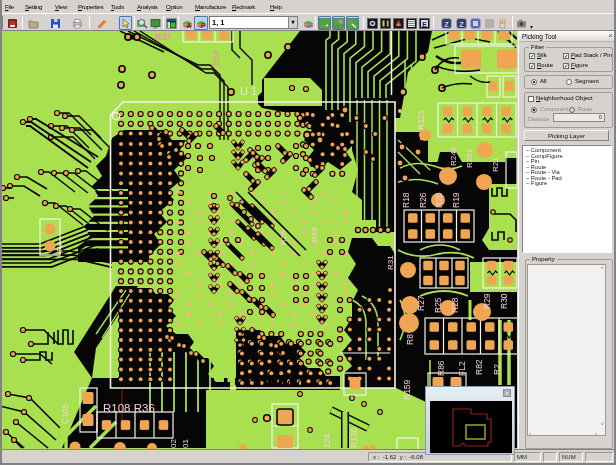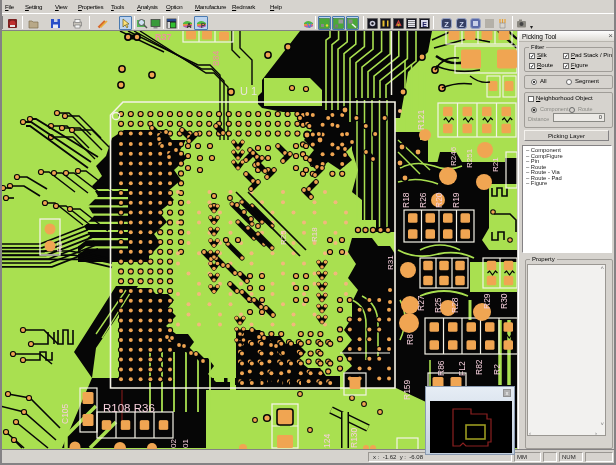--- a/index.html
+++ b/index.html
@@ -151,20 +151,24 @@
         <text x="7" y="10" font-size="7" font-family="Liberation Sans" fill="#333" text-anchor="middle" font-weight="bold">A</text>
       </svg>
     </div>
     <div class="tbtn sel" style="left:194px;width:14px">
       <svg width="11" height="11" viewBox="0 0 11 11">
         <path d="M1 5 q4 -4 9 0 l0 3 q-5 3 -9 0 z" fill="#50b840"></path>
         <path d="M1 7 l9 -1 0 2 q-5 3 -9 0 z" fill="#c050c0"></path>
         <path d="M1 6 l9 0 0 1 -9 1 z" fill="#e89040"></path>
         <text x="7" y="10" font-size="7" font-family="Liberation Sans" fill="#444" text-anchor="middle" font-weight="bold">P</text>
       </svg>
+    </div>
+    <div class="combo">
+      <span>1, 1</span>
+      <div class="cbtn">▾</div>
     </div>
     <div class="tbtn" style="left:302px;width:13px">
       <svg width="11" height="11" viewBox="0 0 11 11">
         <path d="M1 5 q4 -4 9 0 l0 3 q-5 3 -9 0 z" fill="#50b840"></path>
         <path d="M1 7 l9 -1 0 2 q-5 3 -9 0 z" fill="#c050c0"></path>
         <path d="M1 6 l9 0 0 1 -9 1 z" fill="#e89040"></path>
         <text x="6.5" y="10" font-size="8" font-family="Liberation Sans" fill="#4888d8" text-anchor="middle" font-weight="bold">V</text>
       </svg>
     </div>
     <div class="tsep" style="left:315px"></div>

